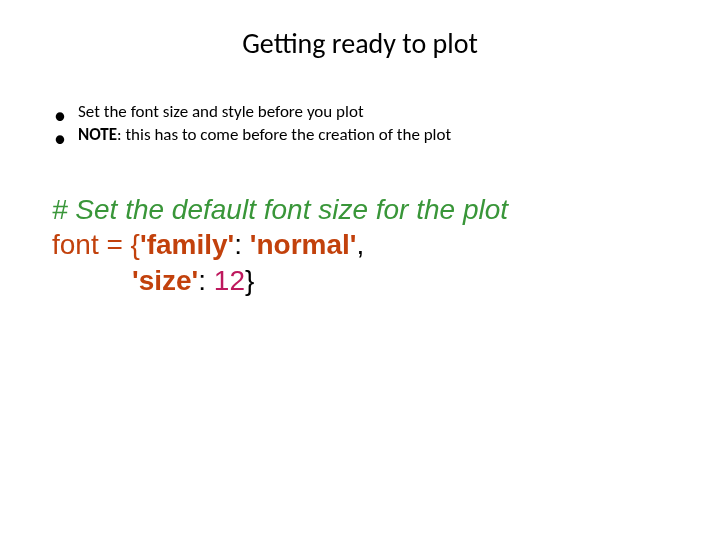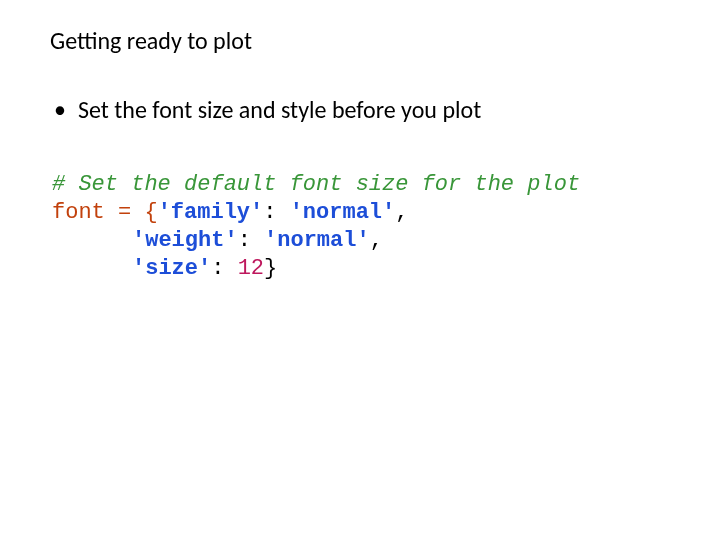--- a/index.html
+++ b/index.html
@@ -6,66 +6,69 @@
   body {
     width: 720px;
     height: 540px;
     background: #fff;
     font-family: Calibri, Arial, sans-serif;
     color: #000;
     padding: 20px 50px;
     position: relative;
   }
   .title {
-    font-size: 24px;
+    font-size: 28px;
+    text-align: center;
     margin-top: 6px;
     margin-bottom: 40px;
     font-weight: 400;
   }
   .bullets {
     list-style: none;
     margin-left: 0;
     margin-bottom: 46px;
   }
   .bullets li {
-    font-size: 24px;
+    font-size: 17px;
     line-height: 1.25;
     padding-left: 28px;
     position: relative;
     margin-bottom: 2px;
   }
   .bullets li::before {
     content: "•";
     position: absolute;
     left: 4px;
     top: 0;
     font-size: 24px;
   }
   .note-bold { font-weight: 700; }
   .code-block {
-    font-family: Liberation Mono, monospace;
-    font-size: 22px;
+    font-family: Liberation Sans, sans-serif;
+    font-size: 28px;
     line-height: 1.28;
     margin-left: 2px;
   }
   .code-line { white-space: pre; }
   .c-comment { color: #399639; font-style: italic; }
   .c-ident { color: #c2410c; }
-  .c-str { color: #1d4ed8; font-weight: 700; }
+  .c-str { color: #c2410c; font-weight: 700; }
   .c-num { color: #be185d; }
   .c-punct { color: #000; }
   .indent { display: inline-block; width: 80px; }
 </style>
 </head>
 <body>
 
 <h1 class="title">Getting ready to plot</h1>
 
 <ul class="bullets">
   <li>Set the font size and style before you plot</li>
+  <li>
+    <span class="note-bold">NOTE</span><span>: this has to come before the creation of the plot</span>
+  </li>
 </ul>
 
 <div class="code-block">
   <div class="code-line"><span class="c-comment"># Set the default font size for the plot</span></div>
   <div class="code-line"><span class="c-ident">font = {</span><span class="c-str">'family'</span><span class="c-punct">: </span><span class="c-str">'normal'</span><span class="c-punct">,</span></div>
-  <div class="code-line"><span class="indent"></span><span class="c-str">'weight'</span><span class="c-punct">: </span><span class="c-str">'normal'</span><span class="c-punct">,</span></div>
   <div class="code-line"><span class="indent"></span><span class="c-str">'size'</span><span class="c-punct">: </span><span class="c-num">12</span><span class="c-punct">}</span></div>
 </div>
 
 </body></html>

